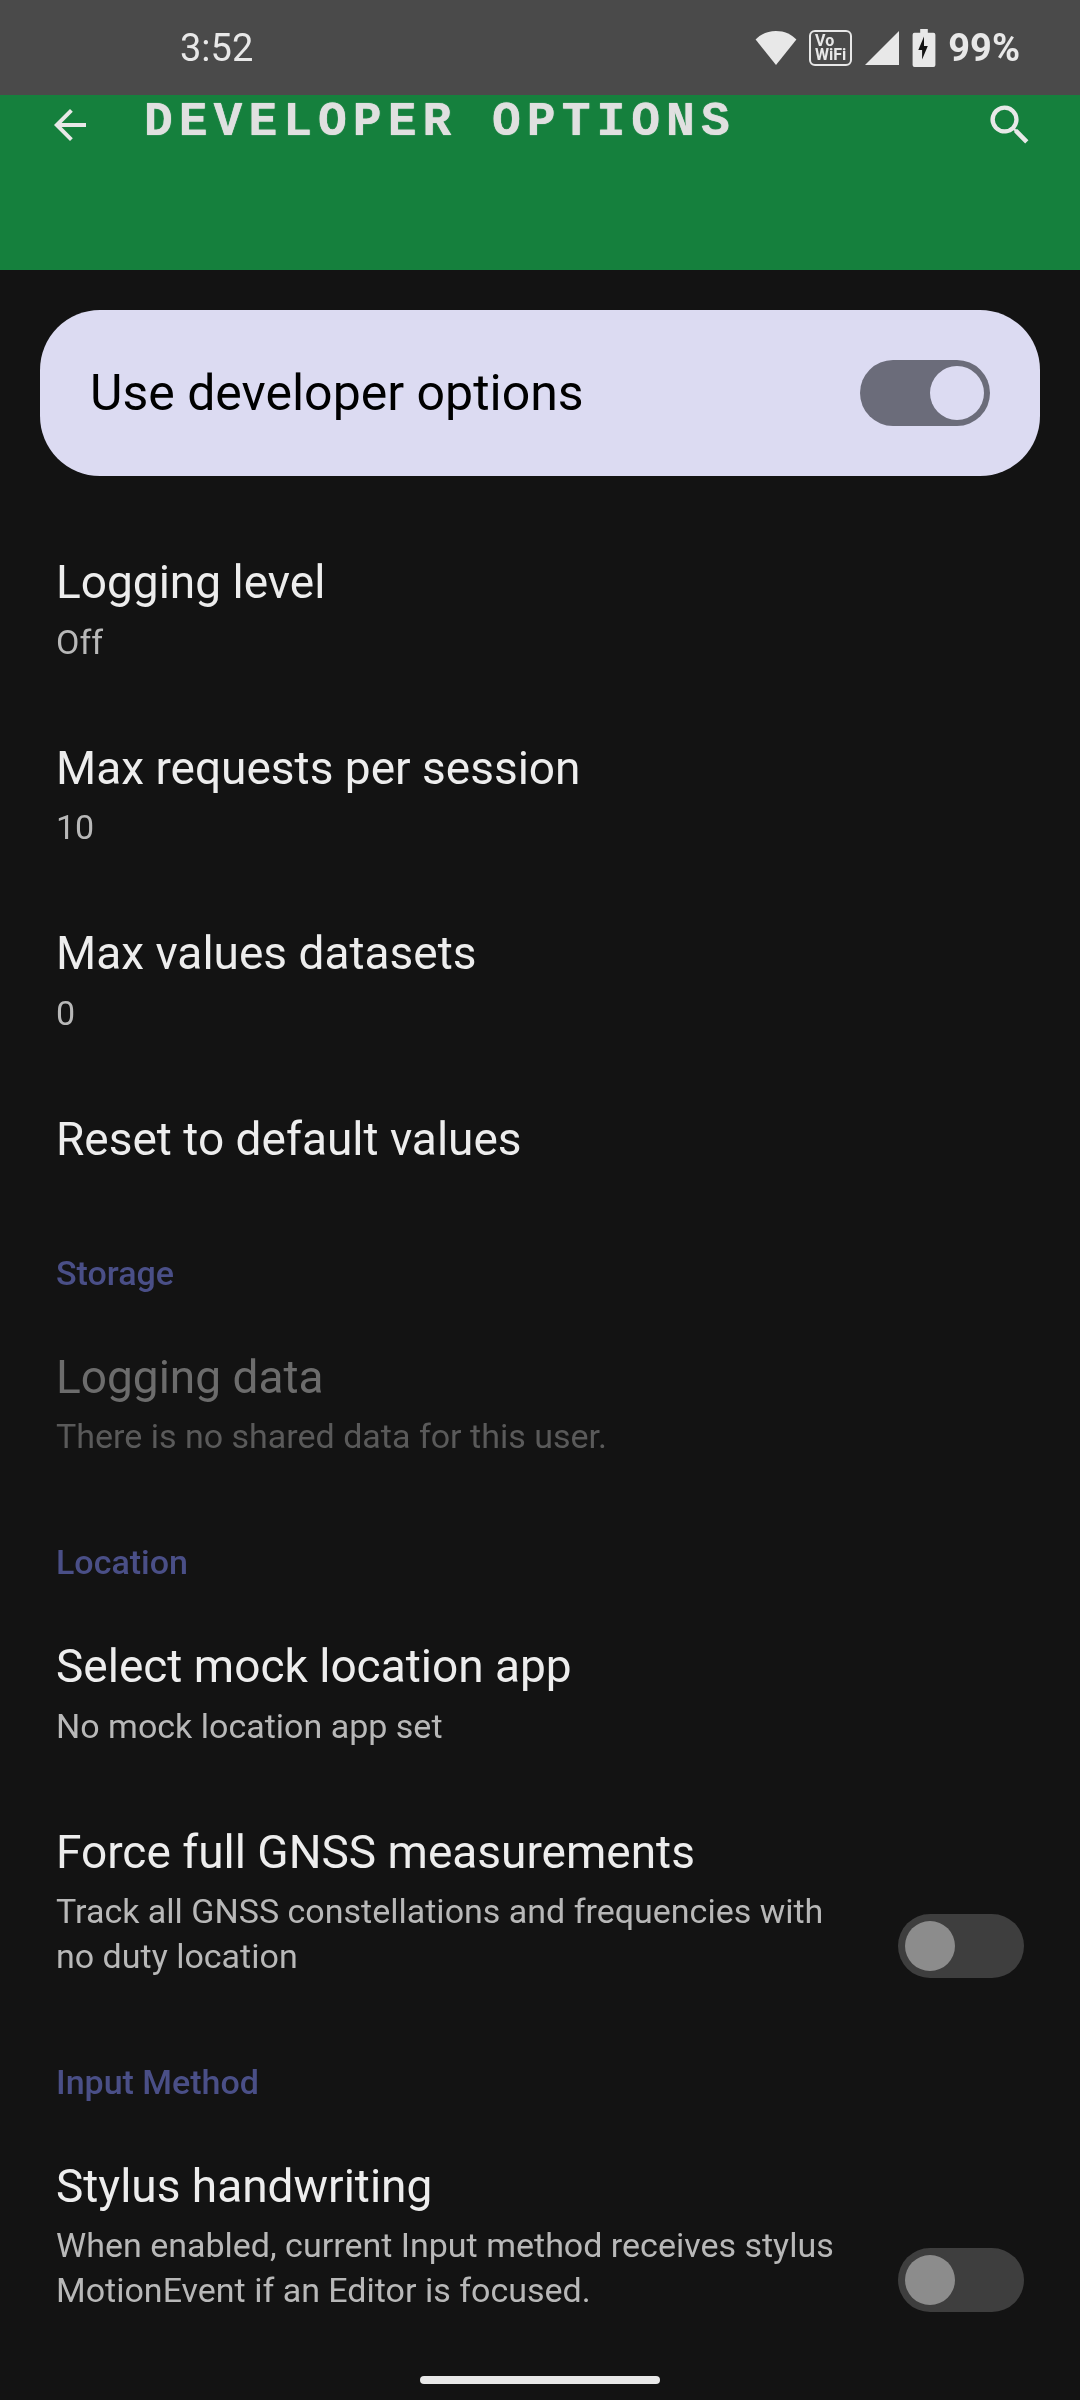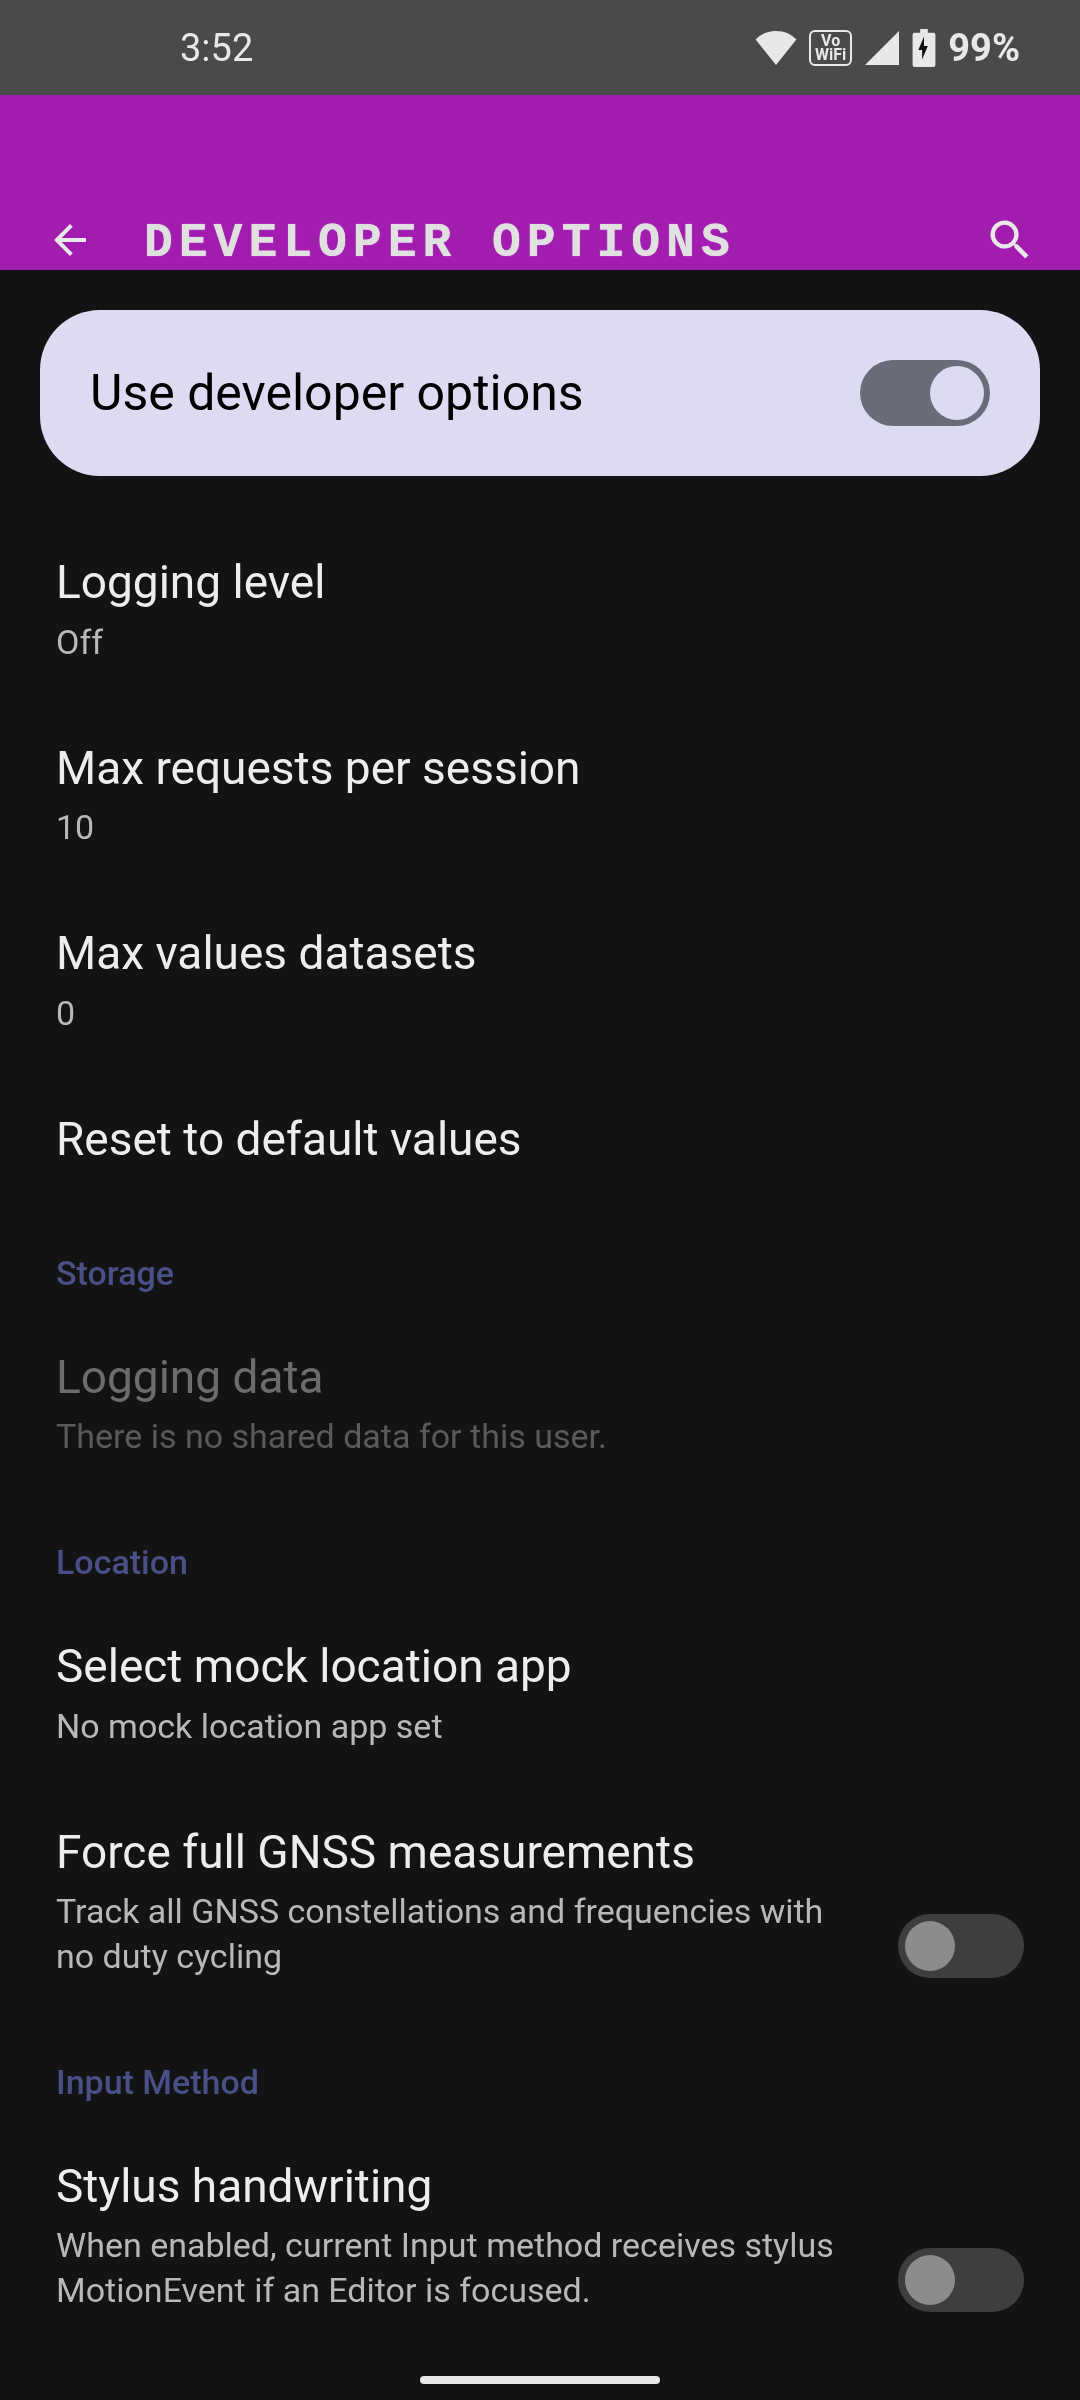--- a/index.html
+++ b/index.html
@@ -11,23 +11,23 @@
     justify-content: space-between;
     align-items: center;
     padding: 0 60px 0 180px;
     color: #e8e8e8;
     font-size: 38px;
   }
   .status-right { display: flex; align-items: center; gap: 12px; }
   .status-right .bat { font-size: 38px; font-weight: 700; }
   .app-bar {
     height: 175px;
-    background: #a21caf;
-    display: flex;
-    align-items: flex-end;
+    background: #15803d;
+    display: flex;
+    align-items: flex-start;
     padding: 0 40px;
   }
   .back-btn { width: 60px; height: 60px; display: flex; align-items: center; justify-content: center; }
   .app-title {
     flex: 1;
     margin-left: 44px;
     color: #e0e0e0;
     font-size: 48px;
     letter-spacing: 6px;
     font-family: 'Courier New', monospace;
@@ -102,21 +102,20 @@
     border-radius: 4px;
   }
   svg { display: block; }
   .vowifi {
     border: 2px solid #e8e8e8;
     border-radius: 6px;
     padding: 2px 4px;
     font-size: 16px;
     line-height: 14px;
     font-weight: 700;
-    text-align: center;
   }
 </style>
 </head>
 <body>
 
 <div class="status-bar">
   <div>3:52</div>
   <div class="status-right">
     <svg width="42" height="34" viewBox="0 0 24 20">
         <path fill="#e8e8e8" d="M12 20L0 5C3 2 7 0 12 0s9 2 12 5L12 20z"></path>
@@ -197,21 +196,21 @@
   <div class="setting-row">
     <div class="setting-text">
       <div class="setting-title">Select mock location app</div>
       <div class="setting-sub">No mock location app set</div>
     </div>
   </div>
 
   <div class="setting-row">
     <div class="setting-text">
       <div class="setting-title">Force full GNSS measurements</div>
-      <div class="setting-sub">Track all GNSS constellations and frequencies with no duty cycling</div>
+      <div class="setting-sub">Track all GNSS constellations and frequencies with no duty location</div>
     </div>
     <div class="toggle-dark">
         <div class="knob"></div>
       </div>
   </div>
 
   <div class="section-header">Input Method</div>
 
   <div class="setting-row">
     <div class="setting-text">

